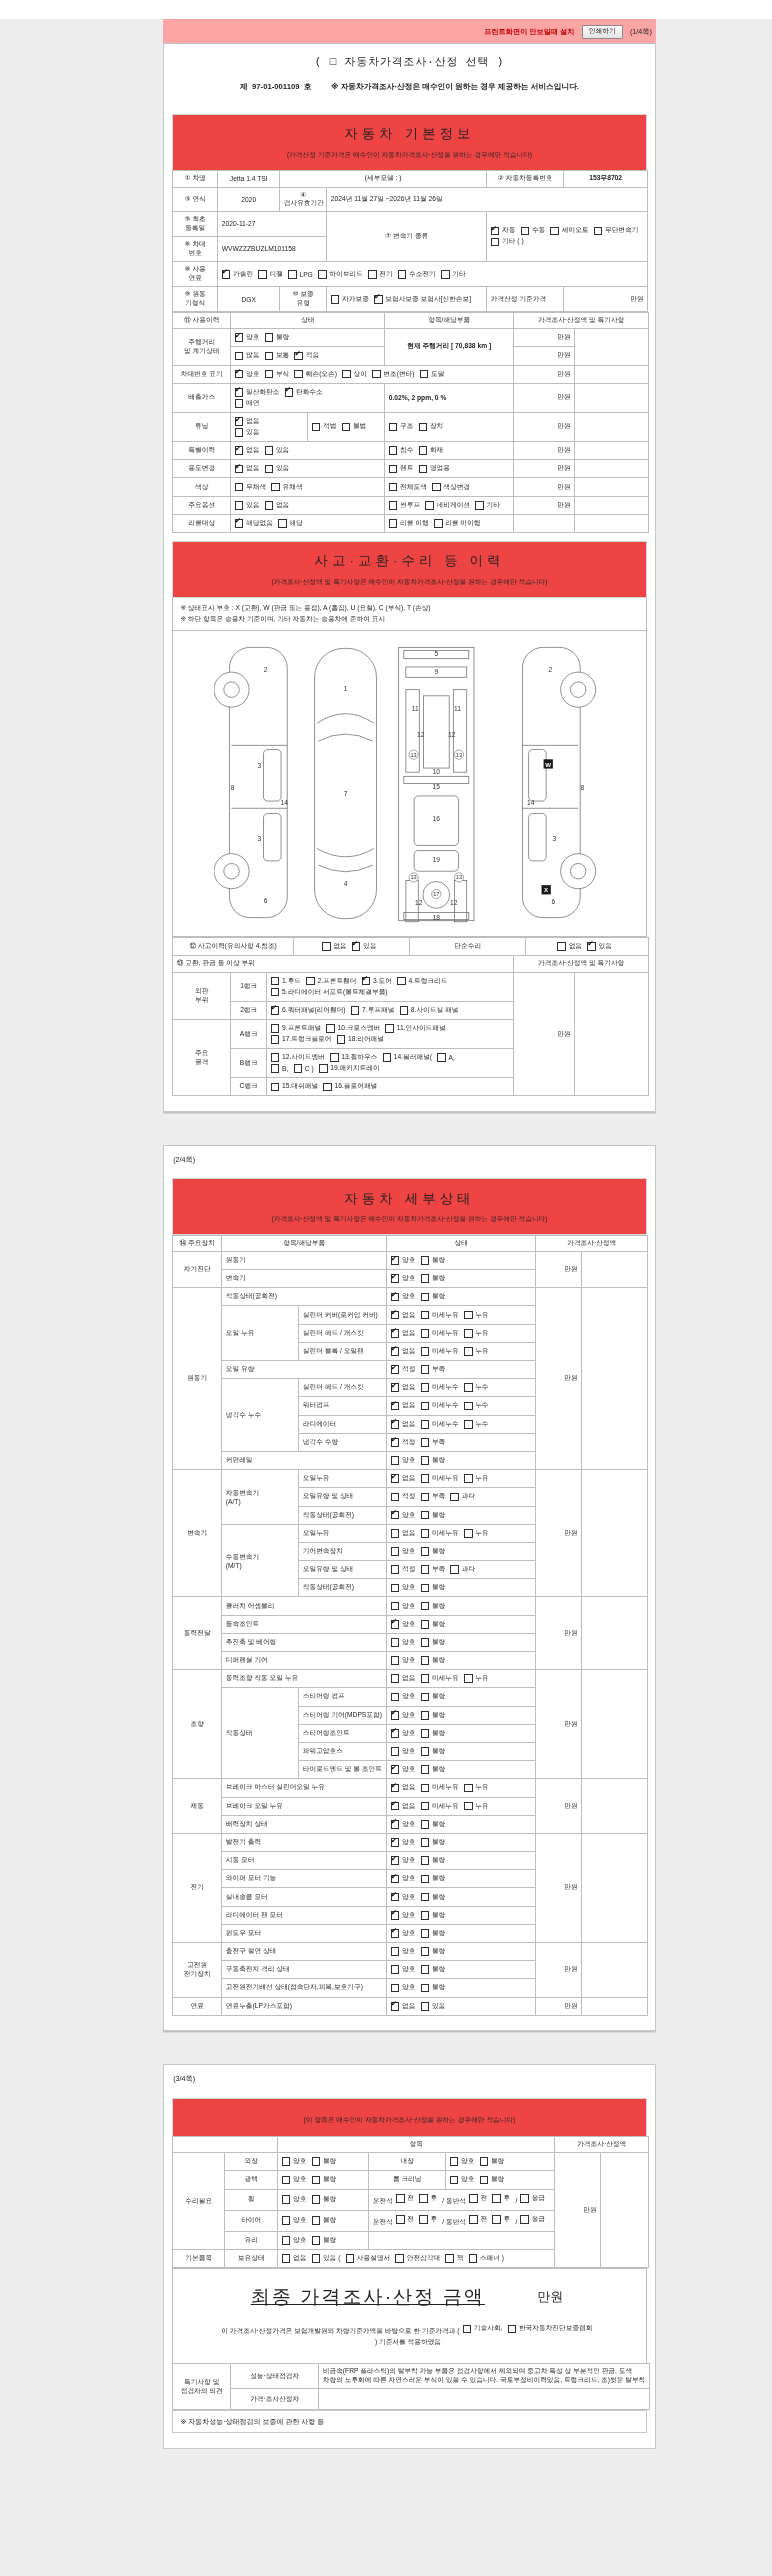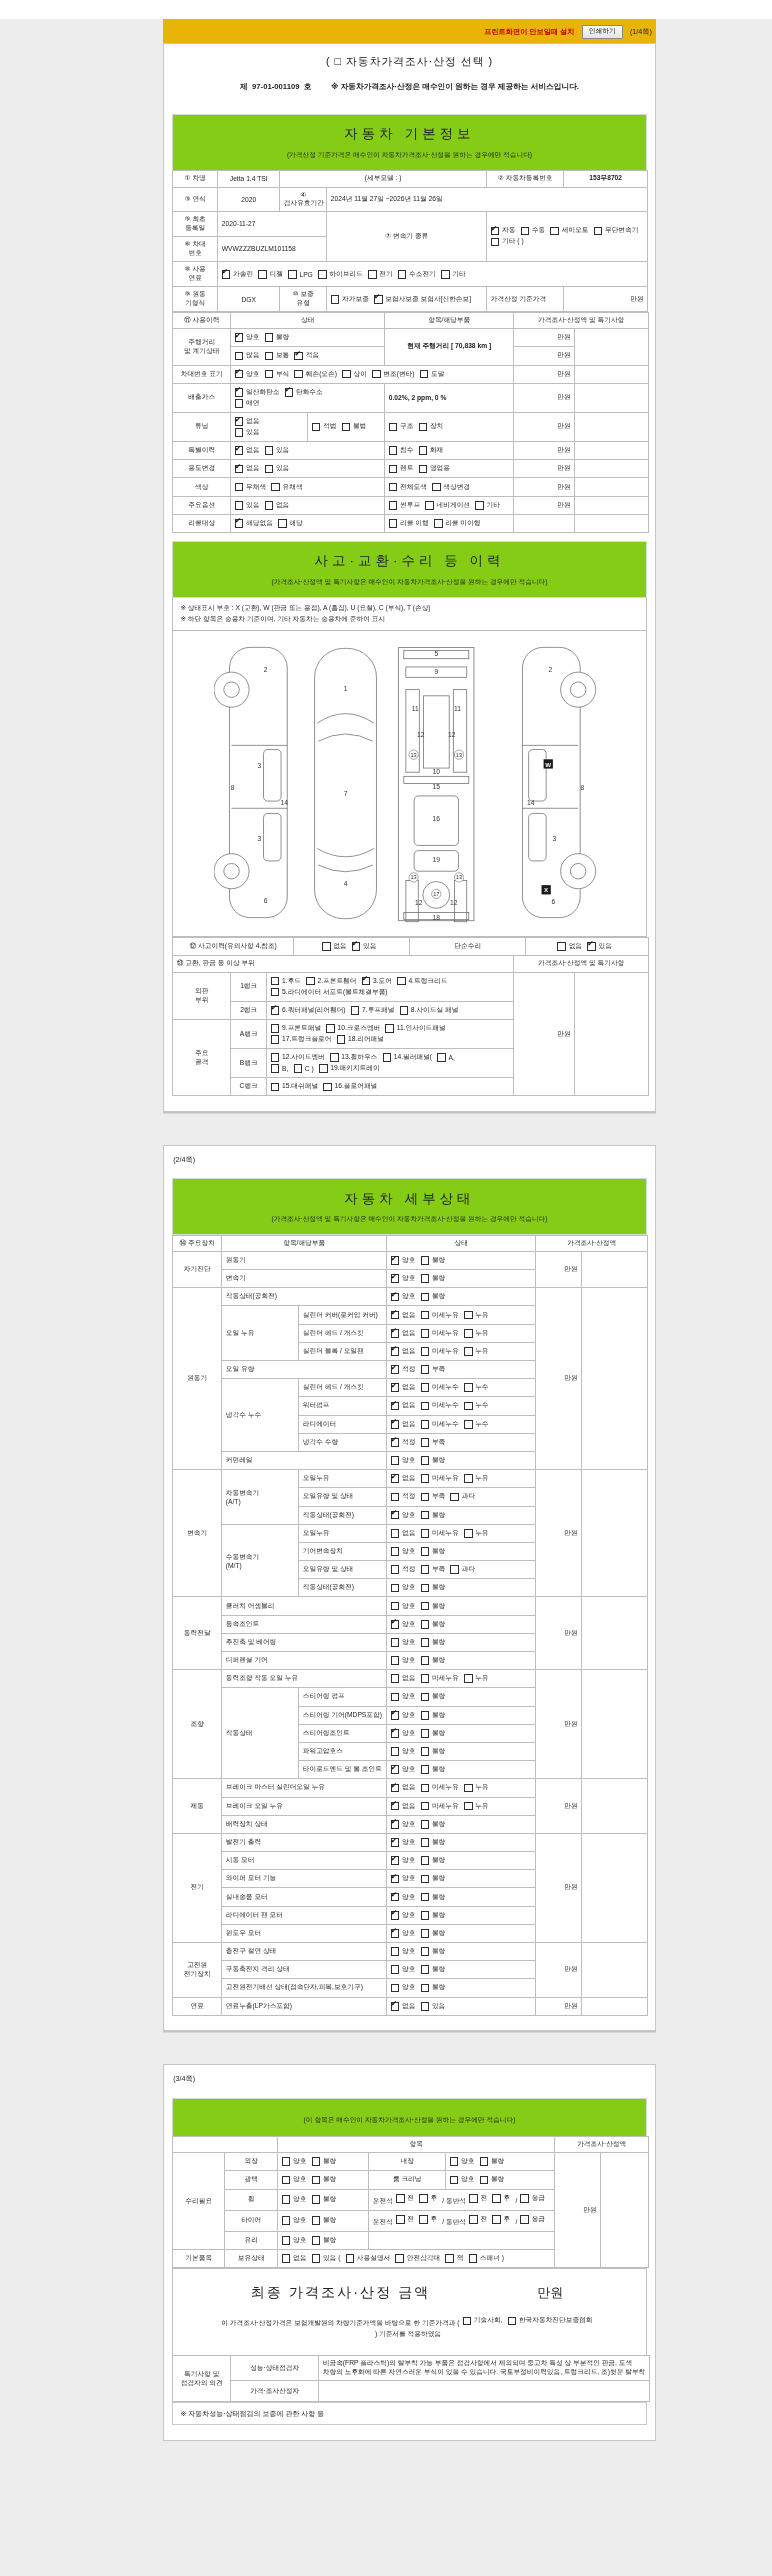--- a/index.html
+++ b/index.html
@@ -1,47 +1,47 @@
 <!DOCTYPE html>
 <html style="font-size:8.2px"><head>
 <meta charset="utf-8">
 <style>
   html,body{margin:0;padding:0;}
   body{width:773px;background:#ededee;font-family:"Liberation Sans","DejaVu Sans",sans-serif;color:#222;}
   .top-white{height:18.5px;background:#ffffff;}
   .doc{width:493px;margin-left:163px;}
-  .toolbar{display:flex;justify-content:flex-end;align-items:center;gap:7.2px;background:#eab308;padding:6.2px 4.1px 4.1px;}
+  .toolbar{display:flex;justify-content:flex-end;align-items:center;gap:7.2px;background:#fca5a5;padding:6.2px 4.1px 4.1px;}
   .install{color:#c00000;font-weight:bold;font-size:7.2px;}
   .btn-print{border:0.5px solid #8a8a8a;background:linear-gradient(#fdfdfd,#e2e2e2);padding:1.5px 6.2px;font-size:6.7px;border-radius:1px;cursor:pointer;}
   .pbadge{font-size:7.2px;}
   .page{background:#fff;border:0.5px solid #c6c6c6;box-shadow:0 1.5px 0 #c2c2c2;padding:8.2px 8.2px 14.4px;}
   .badge-row{font-size:7.2px;padding:1px 1px 5.2px;}
   .page-gap{height:33px;}
   .doc-title{text-align:center;font-size:13px;letter-spacing:2.1px;padding:12.4px 0 1px;}
-  .doc-title2{text-align:center;font-size:10.8px;letter-spacing:1px;padding:3.1px 0 10.3px;}
+  .doc-title2{text-align:center;font-size:10.8px;letter-spacing:1px;padding:3.1px 0 10.3px;font-family:Liberation Mono, monospace;}
   .serial-row{display:flex;justify-content:center;align-items:center;gap:19.6px;font-size:7.7px;font-weight:bold;padding:3.1px 0 13.4px;}
-  .sec{border:0.5px solid #d9d9dc;background:#84cc16;text-align:center;padding:10.3px 4.1px;margin-top:8.2px;}
+  .sec{border:0.5px solid #d9d9dc;background:#ef4444;text-align:center;padding:10.3px 4.1px;margin-top:8.2px;}
   .sec .t{font-size:13.4px;letter-spacing:4.1px;}
   .sec .s{font-size:6.7px;margin-top:7.2px;}
   table.grid{width:100%;border-collapse:collapse;font-size:6.7px;table-layout:fixed;margin-top:-0.5px;}
   .grid td{border:0.5px solid #bdbdbd;padding:3.1px 3.6px;vertical-align:middle;white-space:pre-line;word-break:keep-all;}
   .lab{text-align:center;}
   .lft{text-align:left;}
   .ctr{text-align:center;}
   .bold{font-weight:bold;}
   .price{text-align:right;padding-right:6.2px;}
   .ck{display:inline-flex;align-items:center;gap:2.6px;margin:1px 5.2px 1px 0;}
   .cbx{width:6.7px;height:6.7px;border:1px solid #2f2f2f;background:#fff;position:relative;flex:none;display:inline-block;}
   .cbx.on::after{content:"\2714";position:absolute;left:-1px;top:-3.6px;font-size:7.7px;color:#111;}
   .plain{margin:1px 3.1px 1px 0;display:inline-block;}
   .legend-box{border:0.5px solid #bdbdbd;border-top:none;padding:5.2px 7.2px;font-size:6.7px;text-align:left;line-height:1.6;}
   .diagram-box{border:0.5px solid #bdbdbd;border-top:none;padding:7.2px 0;text-align:center;}
   .final-box{border:0.5px solid #bdbdbd;margin-top:-0.5px;padding:15.5px 15.5px 6.2px;}
   .final-line{display:flex;justify-content:space-between;align-items:center;padding:0 67px 13.4px 62px;}
-  .final-label{font-size:14px;letter-spacing:2.1px;}
+  .final-label{font-size:19px;letter-spacing:2.1px;text-decoration:underline;}
   .final-unit{font-size:13px;}
   .basis{text-align:center;font-size:6.7px;padding-bottom:8.2px;}
   .notes-title-strip{border:0.5px solid #c9c9c9;margin-top:-0.5px;padding:5.7px 7.2px;font-size:7px;background:#fff;text-align:left;}
   svg text{font-family:"Liberation Sans","DejaVu Sans",sans-serif;}
 </style>
 </head>
 <body>
 
 <div class="top-white"></div>
 

